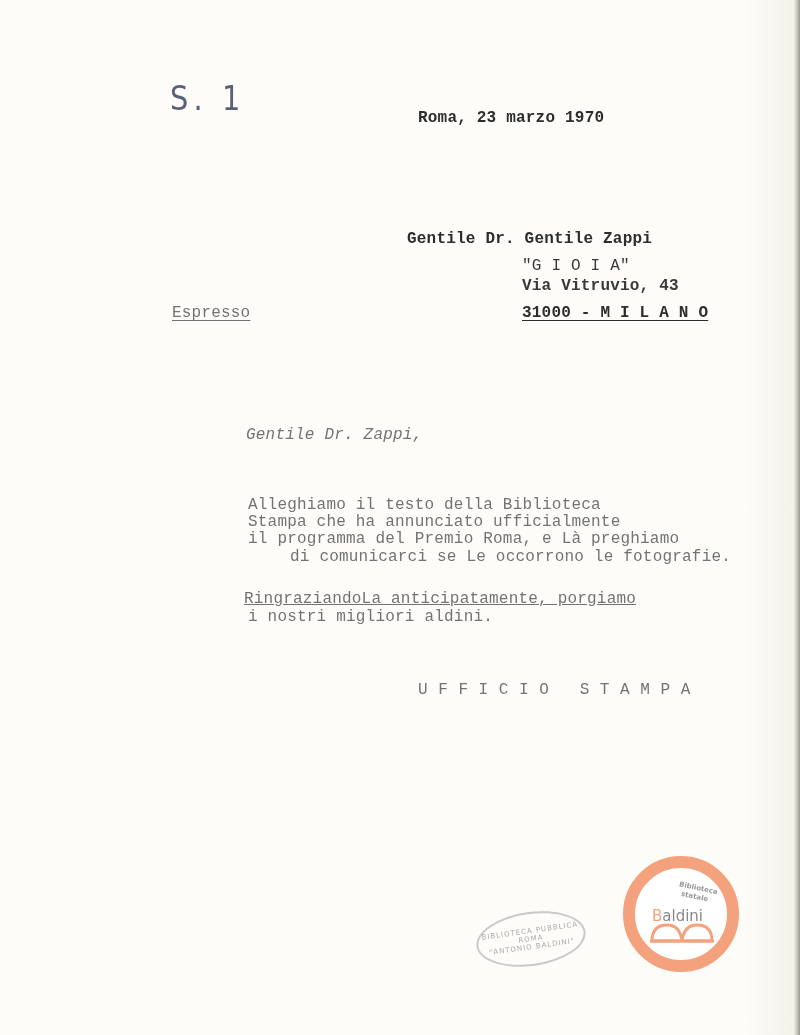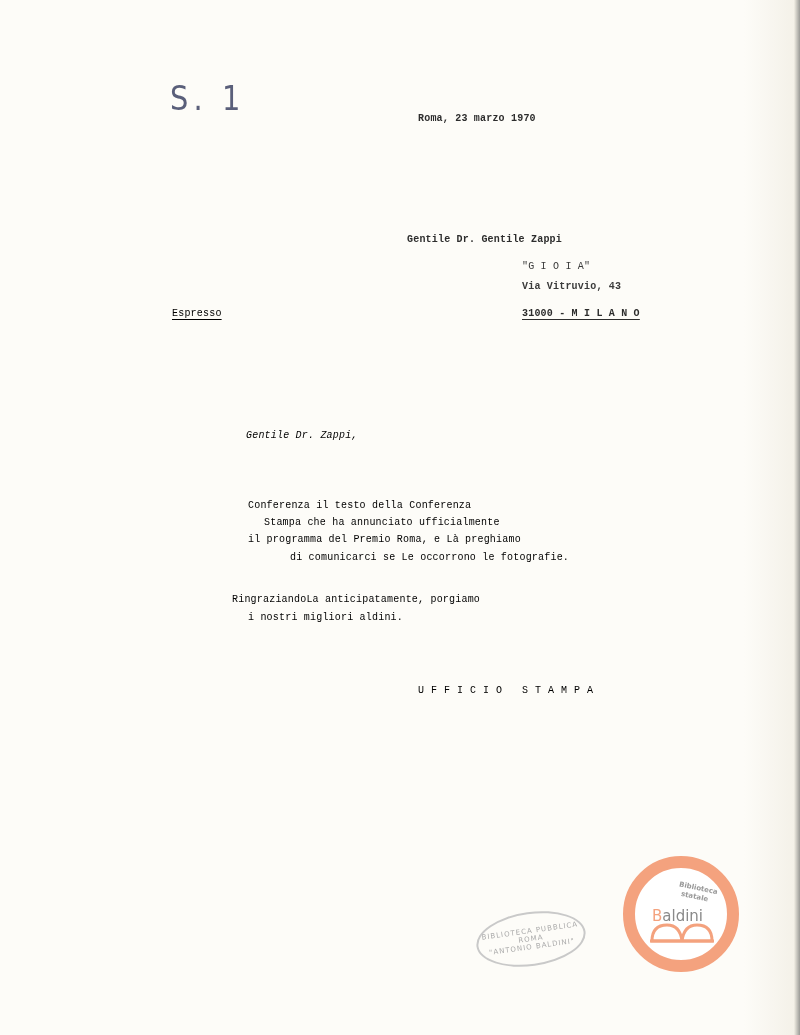--- a/index.html
+++ b/index.html
@@ -10,23 +10,23 @@
       color: #3a3a3a;
     }
     .page-edge {
       position: absolute; right: 0; top: 0; width: 6px; height: 1035px;
       background: linear-gradient(to right, #f3f0e6, #9a9a96);
     }
     .shadow-strip {
       position: absolute; right: 6px; top: 0; width: 50px; height: 1035px;
       background: linear-gradient(to right, rgba(253,252,248,0), rgba(238,234,222,0.6));
     }
-    .tw { position: absolute; font-size: 10px; line-height: 17px; white-space: pre; letter-spacing: 0.2px; }
+    .tw { position: absolute; font-size: 16px; line-height: 17px; white-space: pre; letter-spacing: 0.2px; }
     .bold { font-weight: bold; color: #2d2d2d; }
-    .light { color: #000000; }
+    .light { color: #737373; }
     .hand {
       position: absolute; left: 170px; top: 78px;
       font-family: "DejaVu Sans", sans-serif; font-size: 34px; color: #5a5f7a;
       font-weight: normal; letter-spacing: 6px; transform: scaleX(0.85); transform-origin: left;
     }
     .ul { text-decoration: underline; text-underline-offset: 3px; }
     .stamp-oval {
       position: absolute; left: 476px; top: 912px; width: 106px; height: 50px;
       border: 2px solid #c9c9c9; border-radius: 50%;
       transform: rotate(-8deg);
@@ -50,28 +50,28 @@
 <div class="tw bold" style="left:407px; top:231px;">Gentile Dr. Gentile Zappi</div>
 <div class="tw" style="left:522px; top:258px;">"G I O I A"</div>
 <div class="tw" style="left:522px; top:278px;font-weight:bold;">Via Vitruvio, 43</div>
 <div class="tw bold ul" style="left:522px; top:305px;">31000 - M I L A N O</div>
 
 <div class="tw ul light" style="left:172px; top:305px;">Espresso</div>
 
 <div class="tw light" style="left:246px; top:427px;font-style:italic;">Gentile Dr. Zappi,</div>
 
 <div>
-  <div class="tw light" style="left:248px; top:497px;">Conferenza il testo della Conferenza</div>
-  <div class="tw light" style="left:248px; top:514px;margin-left:16px;">Stampa che ha annunciato ufficialmente</div>
+  <div class="tw light" style="left:248px; top:497px;">Alleghiamo il testo della Biblioteca</div>
+  <div class="tw light" style="left:248px; top:514px;">Stampa che ha annunciato ufficialmente</div>
   <div class="tw light" style="left:248px; top:531px;">il programma del Premio Roma, e Là preghiamo</div>
   <div class="tw light" style="left:248px; top:549px;margin-left:42px;">di comunicarci se Le occorrono le fotografie.</div>
 </div>
 
 <div>
-  <div class="tw light" style="left:232px; top:591px;">RingraziandoLa anticipatamente, porgiamo</div>
+  <div class="tw light" style="left:244px; top:591px;text-decoration:underline;">RingraziandoLa anticipatamente, porgiamo</div>
   <div class="tw light" style="left:248px; top:609px;">i nostri migliori aldini.</div>
 </div>
 
 <div class="tw light" style="left:418px; top:682px; letter-spacing:0.5px;">U F F I C I O   S T A M P A</div>
 
 <div class="stamp-oval">
   <span>BIBLIOTECA PUBBLICA</span>
   <span>ROMA</span>
   <span>"ANTONIO BALDINI"</span>
 </div>

